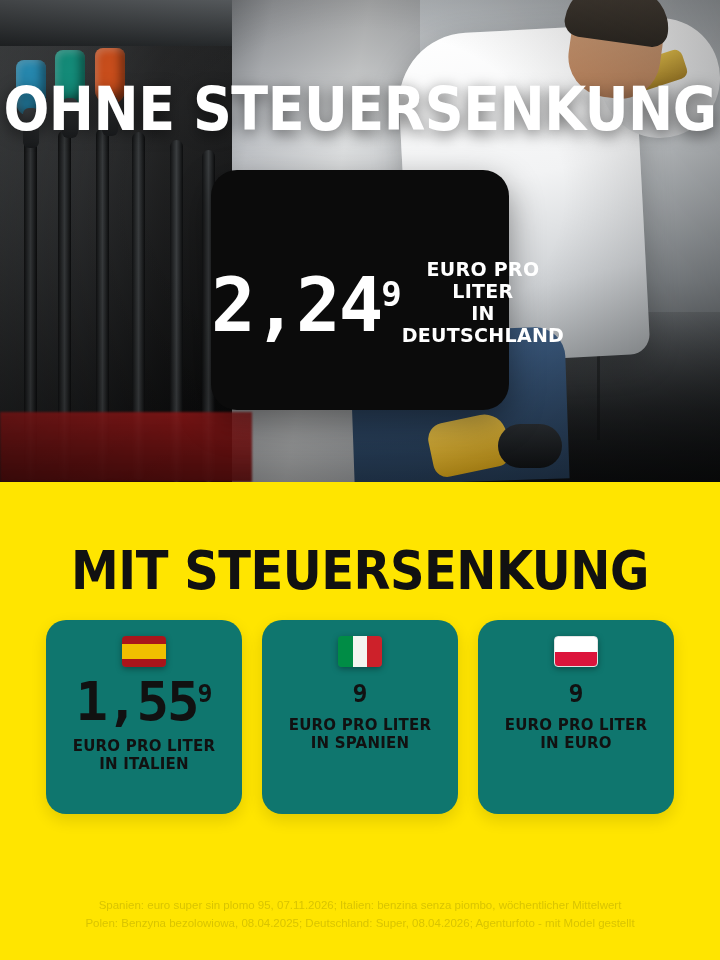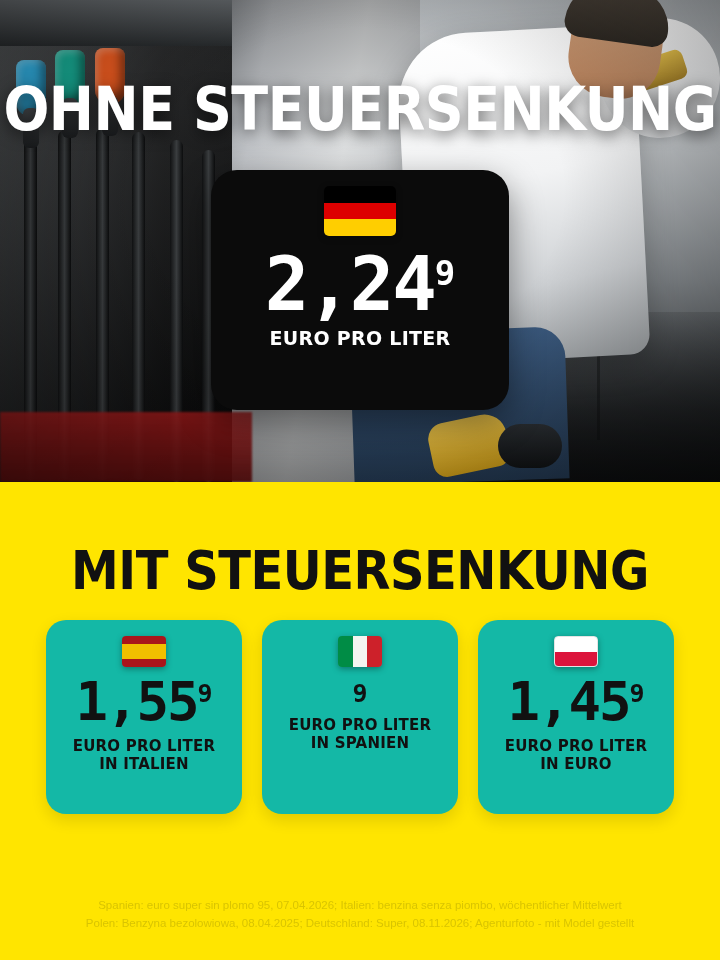--- a/index.html
+++ b/index.html
@@ -153,21 +153,21 @@
     transform:scaleY(1.12);
   }
 
   
   .card-black {
     position:absolute; left:211px; top:170px;
     width:298px; height:240px;
     background:#0b0b0b;
     border-radius:26px;
     z-index:7;
-    display:flex; flex-direction:column; align-items:center;
+    display:flex; flex-direction:row; align-items:center;
     padding-top:16px;
     box-shadow:0 12px 34px rgba(0,0,0,0.45);
   }
   .flag {
     width:72px; height:50px; border-radius:5px;
     display:block;
     box-shadow:0 2px 6px rgba(0,0,0,0.35);
   }
   .flag-de { background:linear-gradient(180deg,#000000 0 33.3%, #DD0000 33.3% 66.6%, #FFCE00 66.6% 100%); }
   .flag-es { background:linear-gradient(180deg,#AA151B 0 25%, #F1BF00 25% 75%, #AA151B 75% 100%); }
@@ -211,21 +211,21 @@
     z-index:5;
   }
   .cards-row {
     position:absolute; left:46px; top:620px;
     width:628px; height:200px;
     display:flex; justify-content:space-between;
     z-index:5;
   }
   .card-white {
     width:196px; height:194px;
-    background:#14b8a6;
+    background:#0f766e;
     border-radius:20px;
     display:flex; flex-direction:column; align-items:center;
     padding-top:16px;
     box-shadow:0 6px 16px rgba(0,0,0,0.12);
   }
   .card-white .price-line { margin-top:10px; }
   .card-white .price-main { font-size:54px; line-height:0.92; color:#111111; }
   .card-white .price-sup  { font-size:25px; line-height:1; color:#111111; margin-top:4px; }
   .card-white .sub {
     color:#111111; text-align:center; font-size:15px; line-height:1.2;
@@ -288,20 +288,21 @@
   <div class="headline-top">OHNE STEUERSENKUNG</div>
 
   <div class="card-black">
     <div class="flag flag-de"></div>
     <div class="price-line">
       <span class="price-main">2,24</span>
       <span class="price-sup">9</span>
     </div>
     <div class="sub">
       <div>EURO PRO LITER</div>
+      <div>IN DEUTSCHLAND</div>
     </div>
   </div>
 
   <div class="yellow"></div>
 
   <div class="headline-bottom">MIT STEUERSENKUNG</div>
 
   <div class="cards-row">
 
     <div class="card-white">
@@ -323,29 +324,28 @@
       </div>
       <div class="sub">
         <div>EURO PRO LITER</div>
         <div>IN SPANIEN</div>
       </div>
     </div>
 
     <div class="card-white">
       <div class="flag flag-sm flag-pl"></div>
       <div class="price-line">
-        <span class="price-main">1,45</span>
         <span class="price-sup">9</span>
       </div>
       <div class="sub">
         <div>EURO PRO LITER</div>
         <div>IN EURO</div>
       </div>
     </div>
 
   </div>
 
   <div class="footnote">
-    <div>Spanien: euro super sin plomo 95, 07.04.2026; Italien: benzina senza piombo, wöchentlicher Mittelwert</div>
-    <div>Polen: Benzyna bezolowiowa, 08.04.2025; Deutschland: Super, 08.11.2026; Agenturfoto - mit Model gestellt</div>
+    <div>Spanien: euro super sin plomo 95, 07.11.2026; Italien: benzina senza piombo, wöchentlicher Mittelwert</div>
+    <div>Polen: Benzyna bezolowiowa, 08.04.2025; Deutschland: Super, 08.04.2026; Agenturfoto - mit Model gestellt</div>
   </div>
 
 </div>
 
 </body></html>

